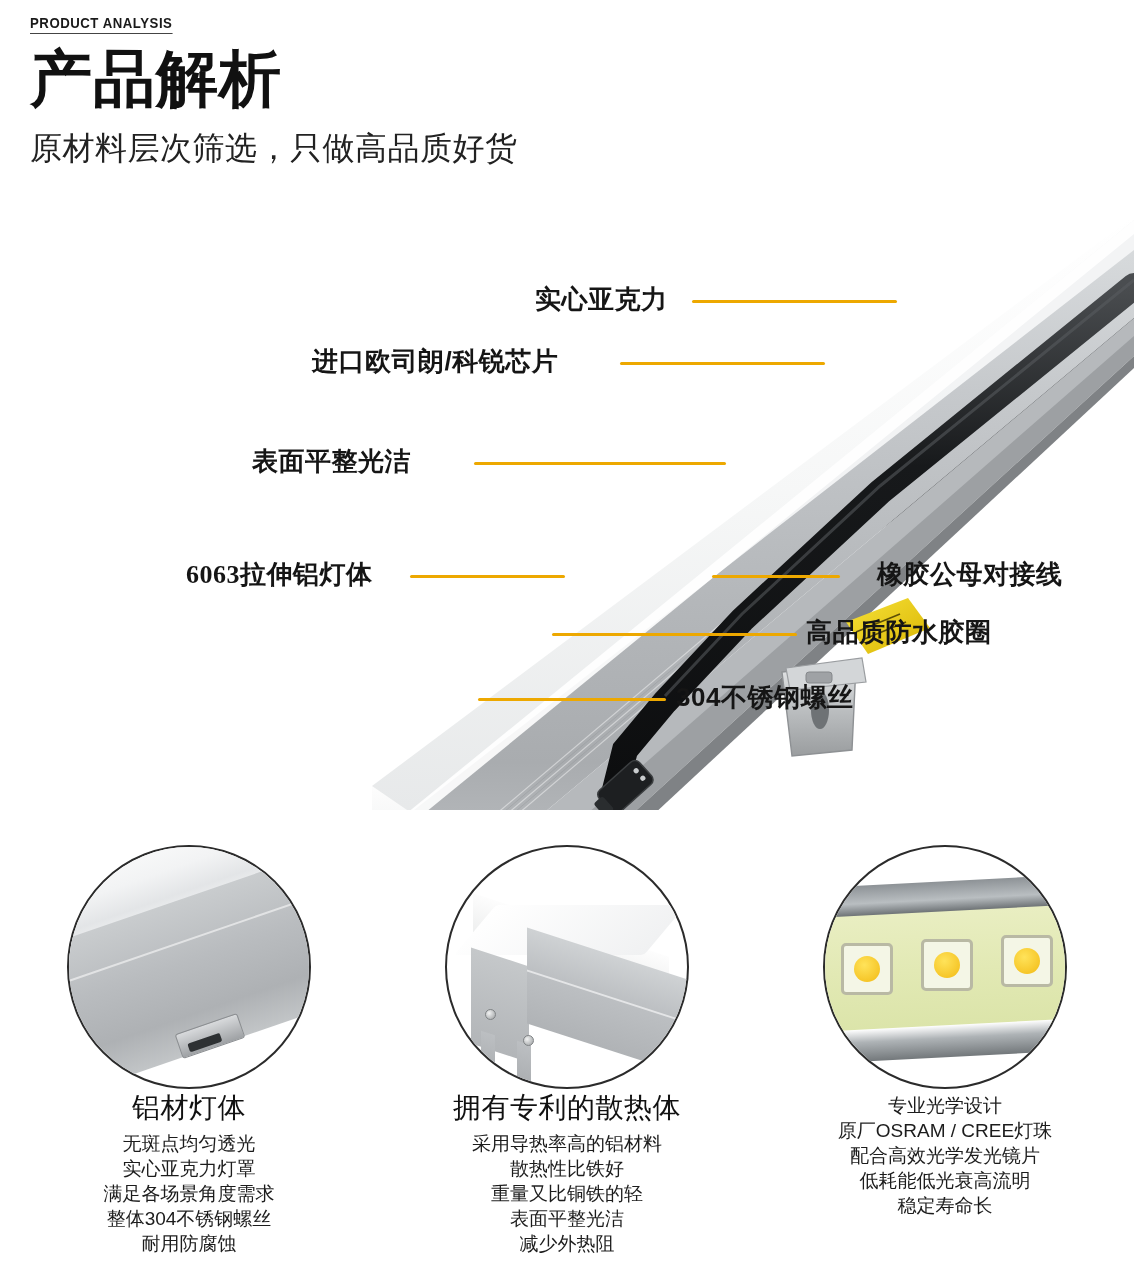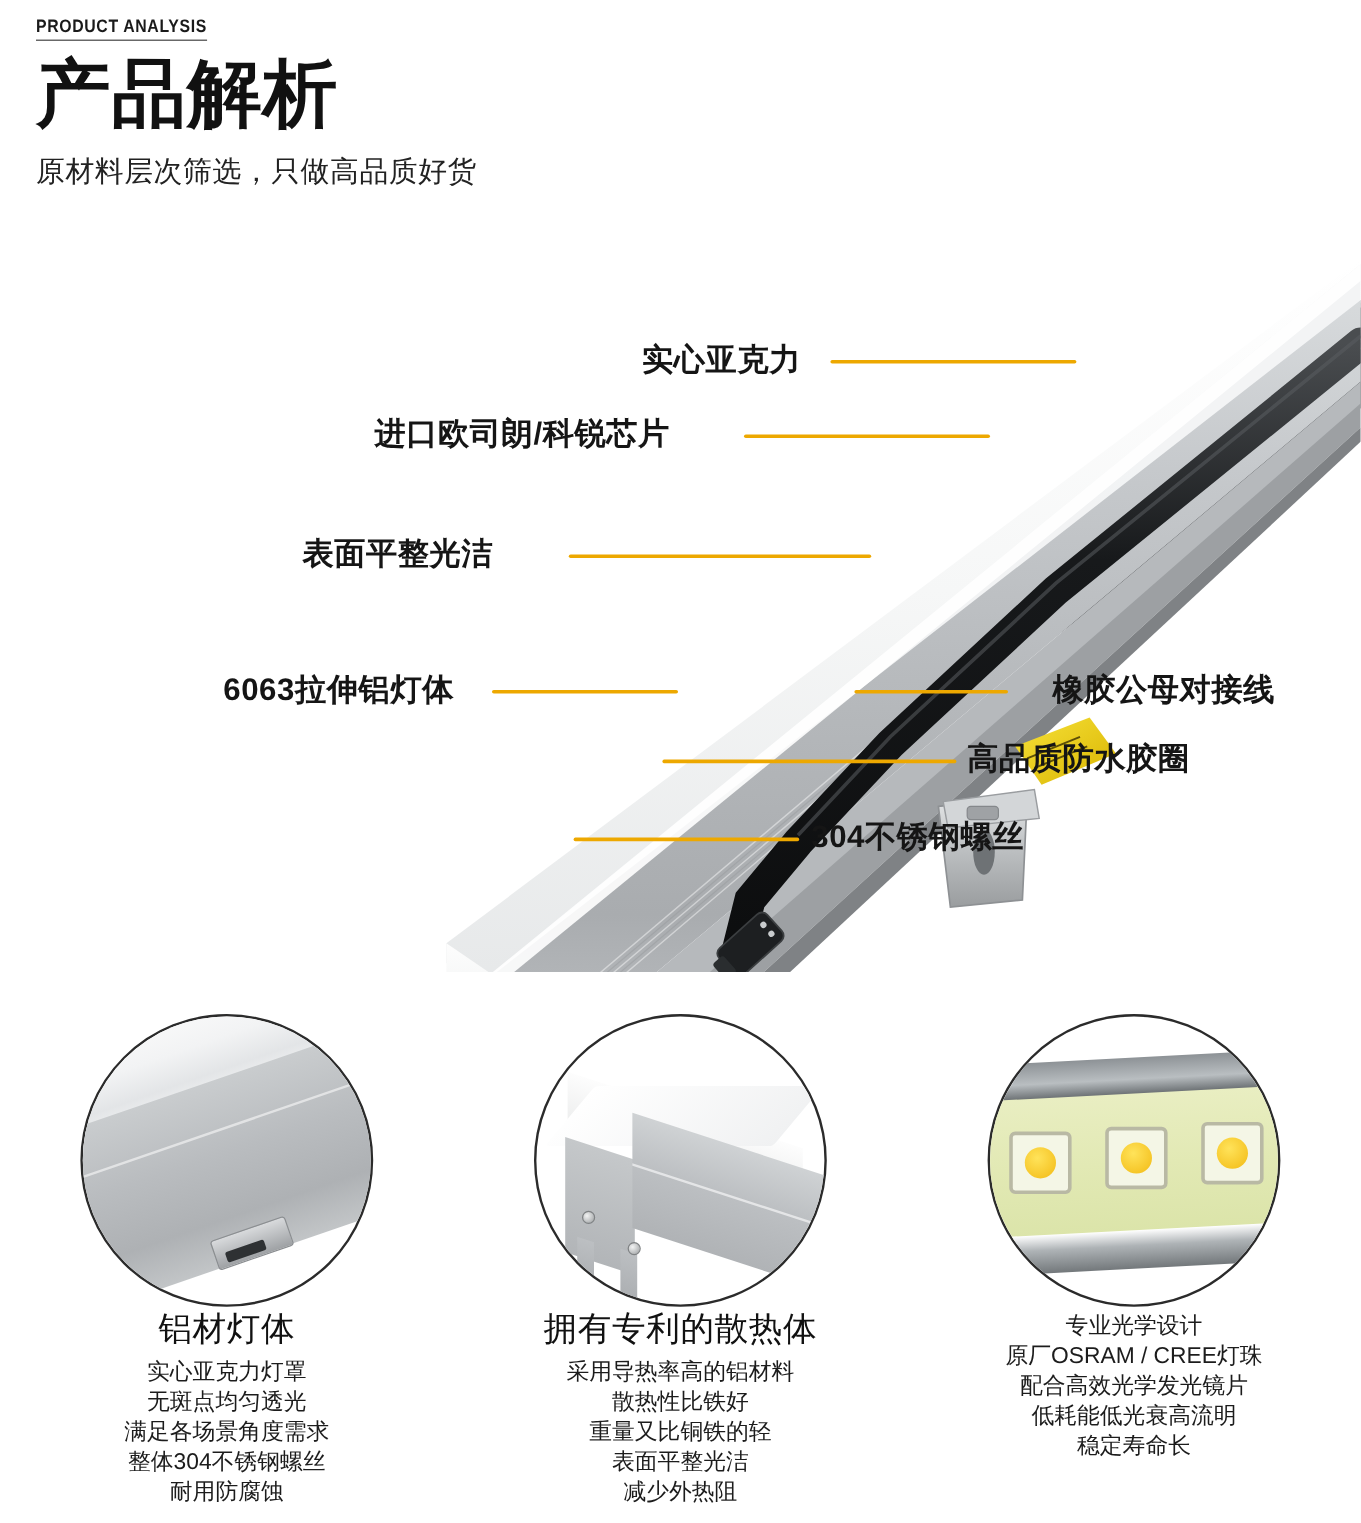--- a/index.html
+++ b/index.html
@@ -18,21 +18,21 @@
     font-size:15px; letter-spacing:0.6px; font-weight:600;
     color:#1a1a1a; display:inline-block;
     border-bottom:1.5px solid #444; padding-bottom:2px;
     transform:scaleX(0.88); transform-origin:left center;
   }
   .bigtitle {
     font-size:62px; font-weight:700; line-height:1.05;
     margin-top:12px; letter-spacing:1px; color:#111;
   }
   .subtitle {
-    font-size:24px; font-weight:500; margin-top:16px; color:#222;
+    font-size:32px; font-weight:500; margin-top:16px; color:#222;
     letter-spacing:0.5px;
   }
 
   
   .stage { position:absolute; left:0; top:190px; width:1123px; height:620px; }
 
   
   .product { position:absolute; left:0; top:0; width:1134px; height:620px; }
 
   .callout { position:absolute; font-size:26px; font-weight:600; color:#151515; white-space:nowrap; letter-spacing:0.5px; }
@@ -225,42 +225,42 @@
   <div class="lead" style="left:712px; top:385px; width:128px;"></div>
   <div class="lead" style="left:552px; top:443px; width:245px;"></div>
   <div class="lead" style="left:478px; top:508px; width:188px;"></div>
 
   <div class="callout" style="left:535px; top:92px;">实心亚克力</div>
 
   <div class="callout" style="left:312px; top:154px;">进口欧司朗/科锐芯片</div>
 
   <div class="callout" style="left:252px; top:254px;">表面平整光洁</div>
 
-  <div class="callout" style="left:186px; top:367px;">6063拉伸铝灯体</div>
+  <div class="callout" style="left:186px; top:367px;font-family:Liberation Serif, serif;">6063拉伸铝灯体</div>
 
   <div class="callout" style="left:877px; top:367px;">橡胶公母对接线</div>
 
   <div class="callout" style="left:806px; top:425px;text-align:center;">高品质防水胶圈</div>
 
   <div class="callout" style="left:676px; top:490px;">304不锈钢螺丝</div>
 </div>
 
 <div class="cards">
 
   <div class="card">
     <div class="circle">
       <div class="c1-acrylic"></div>
       <div class="c1-body"></div>
       <div class="c1-groove"></div>
       <div class="c1-clip"></div>
     </div>
     <div class="card-title">铝材灯体</div>
     <div class="card-lines">
+      <div>无斑点均匀透光</div>
       <div>实心亚克力灯罩</div>
-      <div>无斑点均匀透光</div>
       <div>满足各场景角度需求</div>
       <div>整体304不锈钢螺丝</div>
       <div>耐用防腐蚀</div>
     </div>
   </div>
 
   <div class="card">
     <div class="circle">
       <div class="c2-lens"></div>
       <div class="c2-top"></div>

